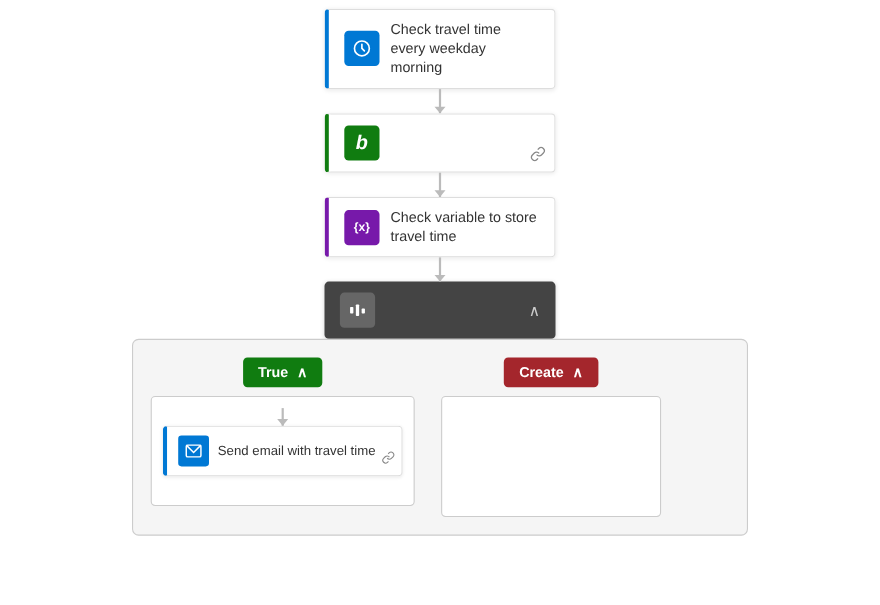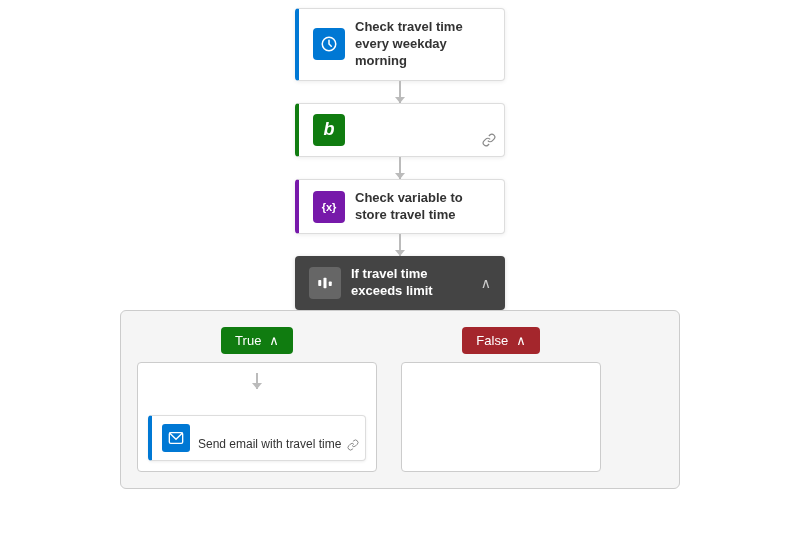--- a/index.html
+++ b/index.html
@@ -50,21 +50,20 @@
     }
 
     .icon-blue { background: #0078d4; }
     .icon-green { background: #107c10; }
     .icon-purple { background: #7719aa; }
 
     .node-text {
       font-size: 13px;
       color: #333;
       line-height: 1.3;
-      font-weight: bold;
     }
 
     .node-left-bar-blue { border-left: 4px solid #0078d4; }
     .node-left-bar-green { border-left: 4px solid #107c10; }
     .node-left-bar-purple { border-left: 4px solid #7719aa; }
 
     .connector {
       width: 2px;
       height: 22px;
       background: #bbb;
@@ -148,21 +147,21 @@
     .branch {
       display: flex;
       flex-direction: column;
       align-items: center;
     }
 
     .branch-header {
       border-radius: 4px;
       padding: 6px 14px;
       font-size: 13px;
-      font-weight: 400;
+      font-weight: 700;
       color: #fff;
       display: flex;
       align-items: center;
       gap: 8px;
       cursor: pointer;
       margin-bottom: 0;
     }
 
     .branch-true { background: #107c10; }
     .branch-false { background: #a4262c; }
@@ -192,31 +191,30 @@
       transform: translateX(-50%);
       width: 0;
       height: 0;
       border-left: 5px solid transparent;
       border-right: 5px solid transparent;
       border-top: 6px solid #bbb;
     }
 
     .sub-node {
       display: flex;
-      align-items: flex-end;
+      align-items: center;
       background: #fff;
       border: 1px solid #ddd;
       border-left: 4px solid #0078d4;
       border-radius: 4px;
       padding: 8px 10px;
       width: 100%;
       position: relative;
       box-shadow: 0 1px 3px rgba(0,0,0,0.07);
       cursor: pointer;
-      margin-top: 26px;
     }
 
     .sub-node-icon {
       width: 28px;
       height: 28px;
       border-radius: 3px;
       background: #0078d4;
       display: flex;
       align-items: center;
       justify-content: center;
@@ -275,21 +273,20 @@
 
   <div class="condition-node">
     <div class="left-part">
       <div class="node-icon" style="background:#666;">
         <svg width="18" height="18" viewBox="0 0 24 24" fill="white">
           <rect x="3" y="8" width="4" height="8" rx="1"></rect>
           <rect x="10" y="5" width="4" height="14" rx="1"></rect>
           <rect x="17" y="10" width="4" height="6" rx="1"></rect>
         </svg>
       </div>
-      <div class="node-text">If travel time exceeds limit</div>
     </div>
     <span class="chevron-up">∧</span>
   </div>
 
   <div class="condition-container">
     <div class="condition-branches">
 
       <div class="branch">
         <div class="branch-header branch-true">
           <span>True</span>
@@ -314,21 +311,21 @@
                   <path d="M14 11a5 5 0 0 0-7.54-.54l-3 3a5 5 0 0 0 7.07 7.07l1.71-1.71"></path>
                 </svg>
               </span>
             </div>
           </div>
         </div>
       </div>
 
       <div class="branch">
         <div class="branch-header branch-false">
-          <span>False</span>
+          <span>Create</span>
           <span>∧</span>
         </div>
         <div class="branch-box false-box-empty">
         </div>
       </div>
 
     </div>
   </div>
 
 </div>

